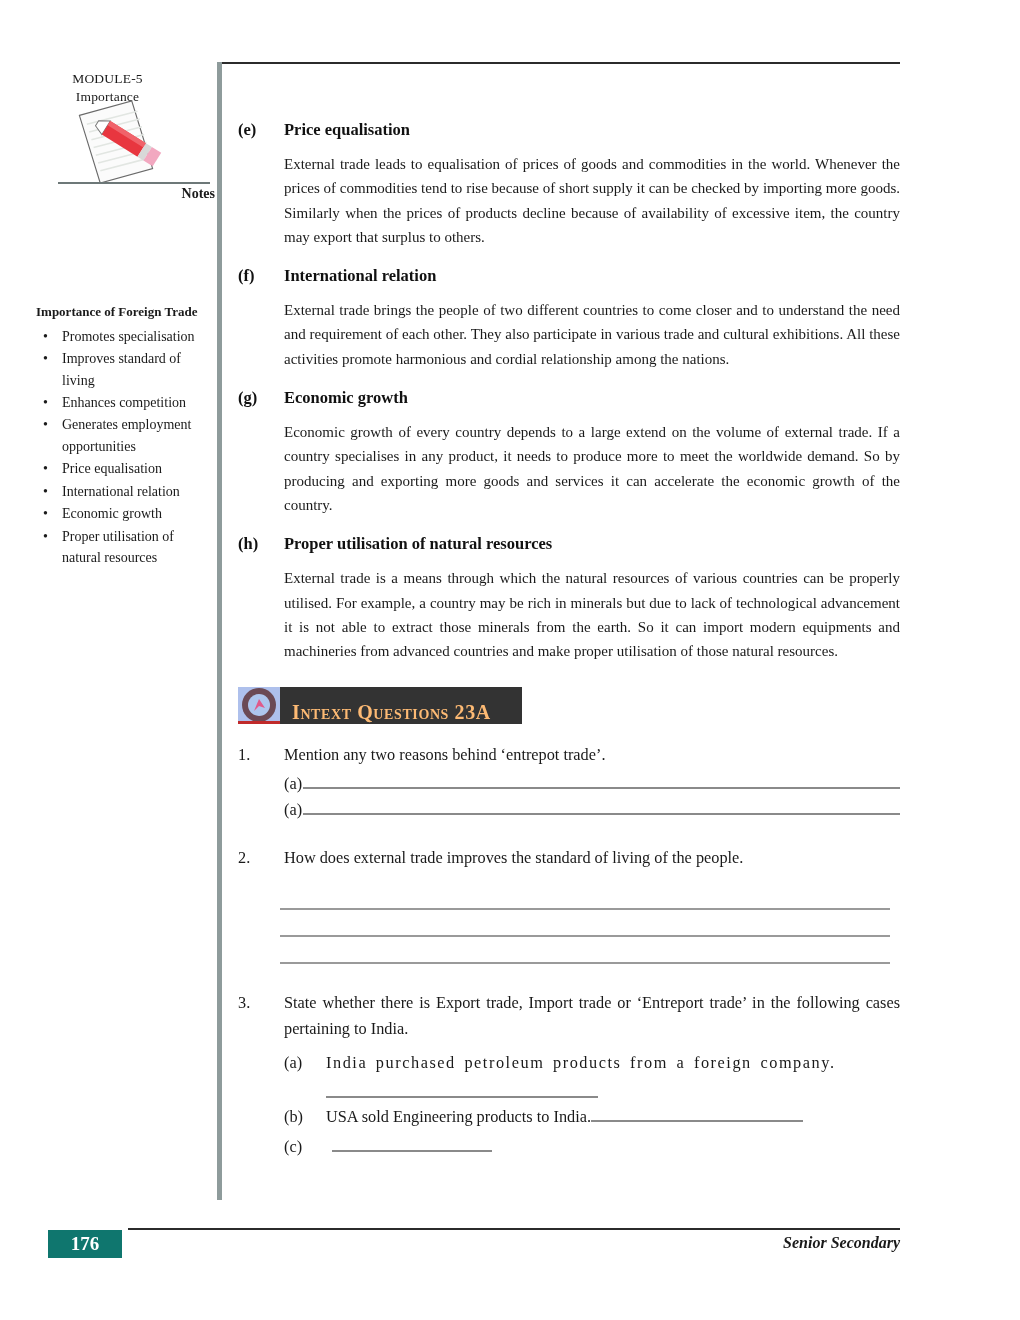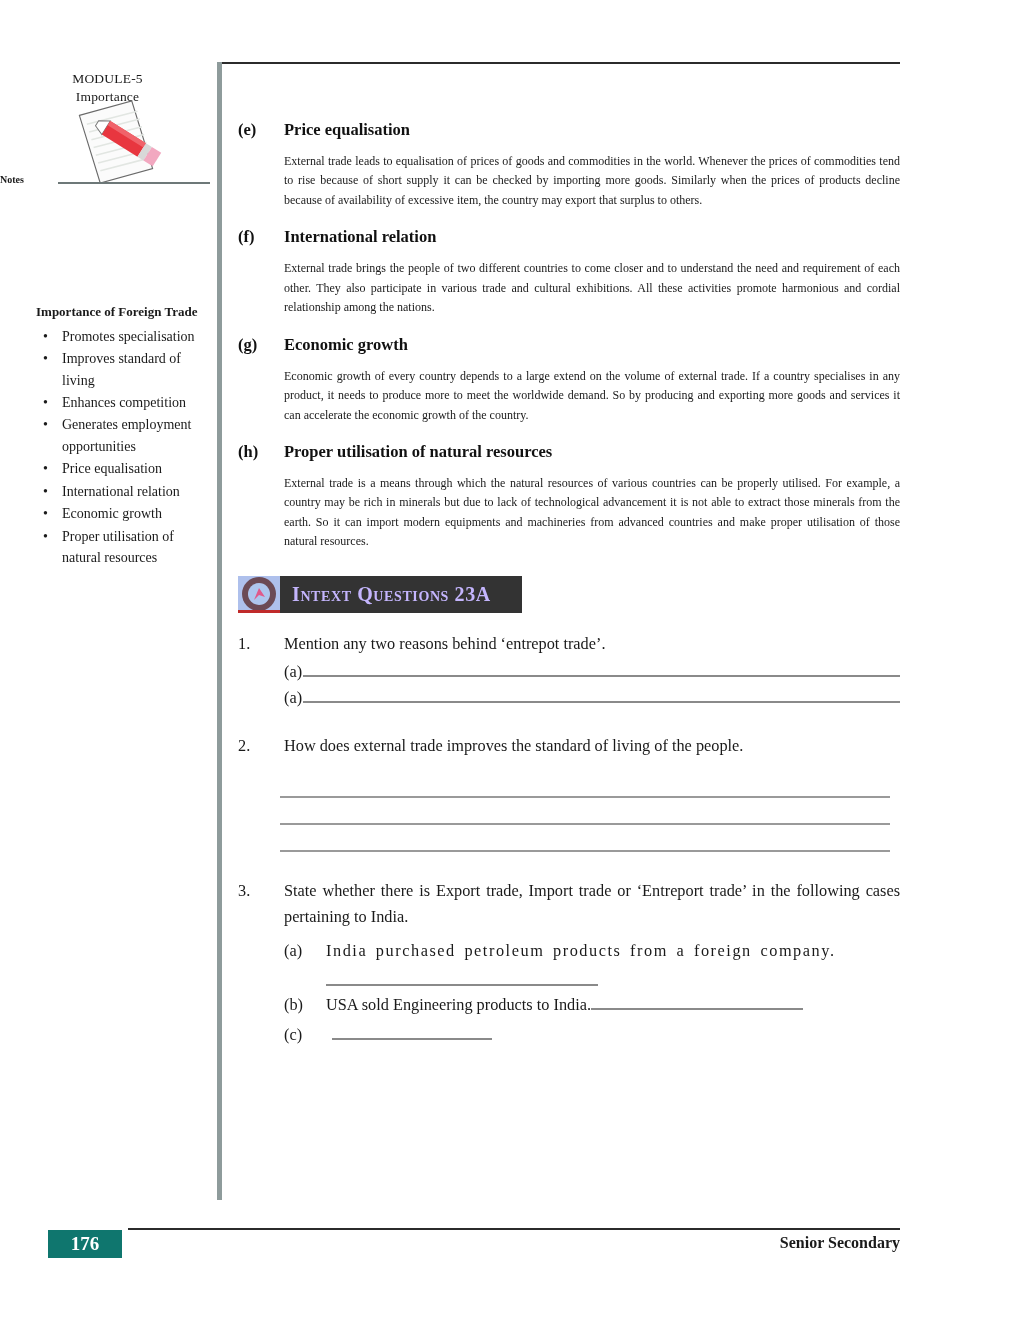--- a/index.html
+++ b/index.html
@@ -84,25 +84,25 @@
     left: 58px;
     top: 182px;
     width: 152px;
     height: 0;
     border-top: 2px solid #6d7878;
   }
 
   .notes-label {
     position: absolute;
     left: 0;
-    top: 174px;
+    top: 186px;
     width: 215px;
-    text-align: left;
-    font-weight: bold;
-    font-size: 10px;
+    text-align: right;
+    font-weight: bold;
+    font-size: 14px;
     color: #1a1a1a;
   }
 
   
   .side-block {
     position: absolute;
     left: 36px;
     top: 303px;
     width: 172px;
   }
@@ -155,21 +155,21 @@
   }
   .sec-head .marker {
     width: 46px;
     flex: 0 0 46px;
   }
   .sec-head .htext {
     flex: 1;
   }
   .sec-body {
     margin-left: 46px;
-    font-size: 12px;
+    font-size: 15px;
     line-height: 1.62;
     text-align: justify;
     text-justify: inter-word;
     color: #1a1a1a;
     margin-bottom: 17px;
   }
 
   
   .intext {
     position: relative;
@@ -185,23 +185,23 @@
     height: 37px;
     flex: 0 0 42px;
     position: relative;
     overflow: hidden;
   }
   .intext-icon svg { display:block; }
   .intext-bar {
     flex: 1;
     background: #333333;
     display: flex;
-    align-items: center;
+    align-items: flex-end;
     padding-left: 12px;
-    color: #c4b5fd;
+    color: #fdba74;
   }
   .intext-bar .itext {
     font-variant: small-caps;
     font-weight: bold;
     font-size: 20px;
     letter-spacing: 0.6px;
     white-space: nowrap;
   }
 
   
@@ -305,20 +305,21 @@
     font-size: 19px;
     display: flex;
     align-items: center;
     justify-content: center;
   }
   .footer-right {
     position: absolute;
     right: 120px;
     top: 1234px;
     font-weight: bold;
+    font-style: italic;
     font-size: 16px;
     color: #1a1a1a;
   }
 </style>
 </head>
 <body>
 
 <div class="page">
 
   <div class="header-rule"></div>

